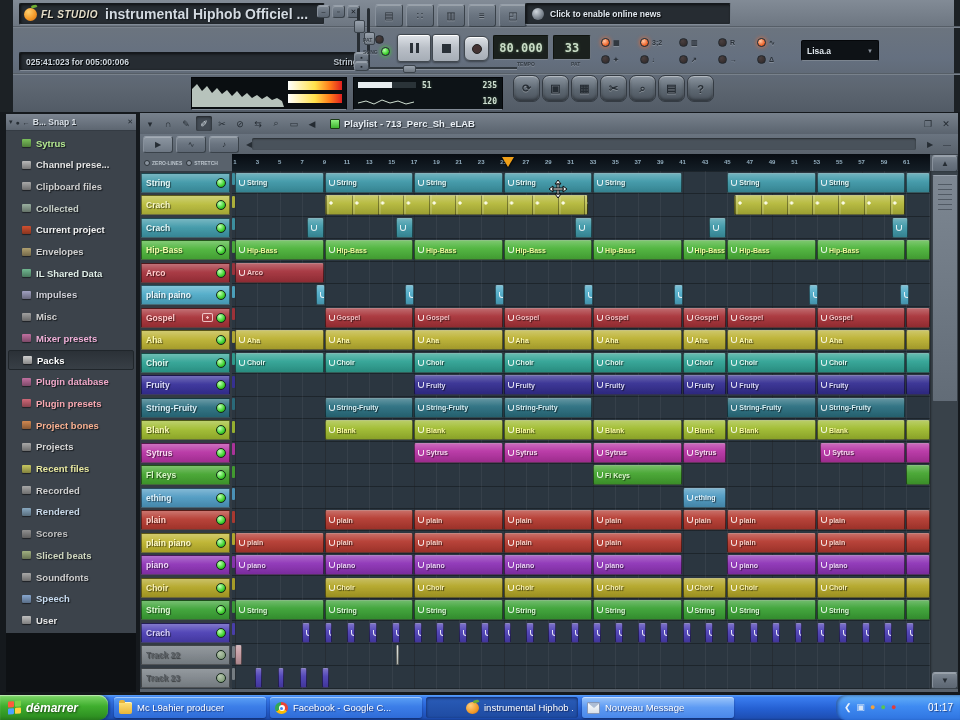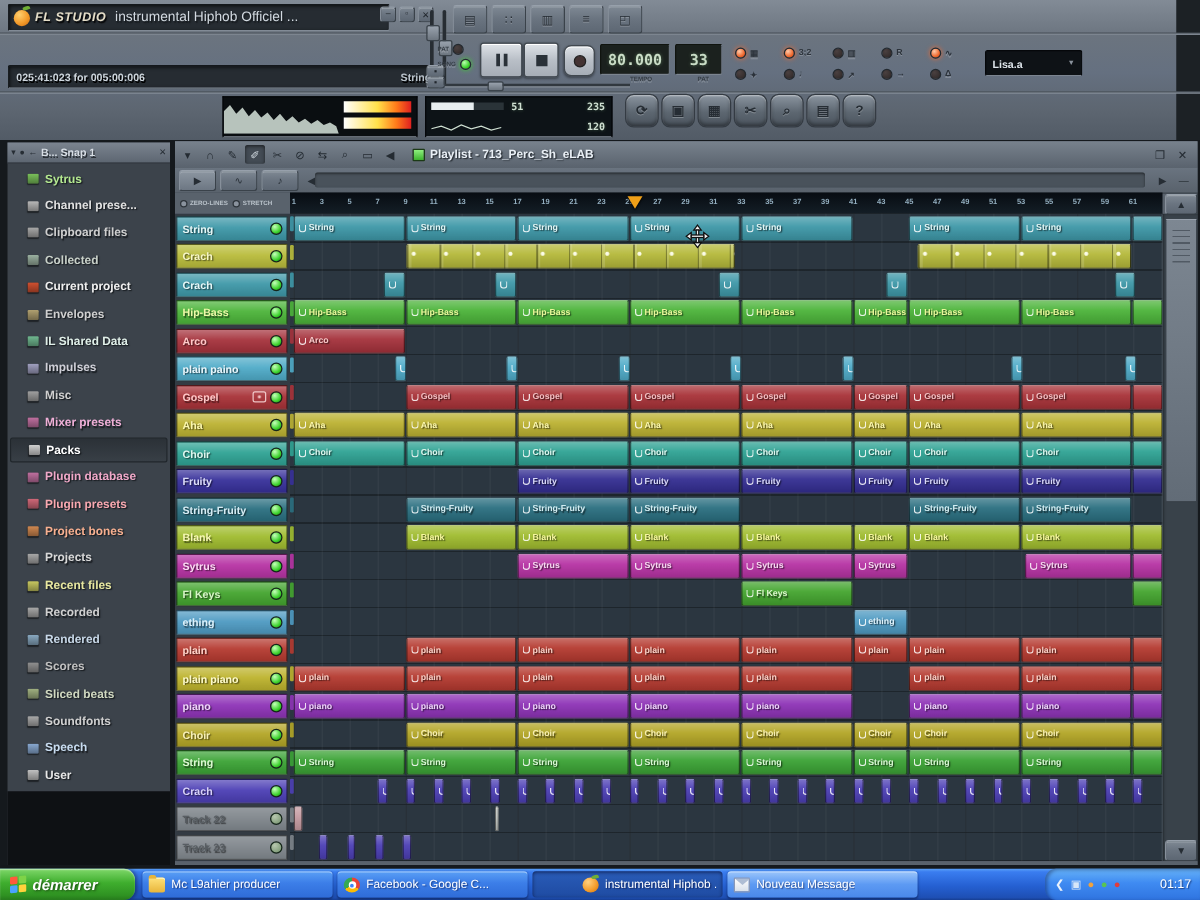--- a/index.html
+++ b/index.html
@@ -1,40 +1,40 @@
 <!DOCTYPE html>
 <html><head>
 <meta charset="utf-8">
 <style>
   html,body{margin:0;padding:0;background:#000;}
   #screen{position:relative;width:960px;height:720px;overflow:hidden;
     font-family:"Liberation Sans",sans-serif;background:#1c2125;-webkit-font-smoothing:antialiased;}
   .abs{position:absolute;}
   
-  #top{position:absolute;left:0;top:0;width:941px;height:112px;
+  #top{position:absolute;left:13px;top:0;width:941px;height:112px;
     background:linear-gradient(#828b96,#6b747f 26%,#657080 52%,#5d6671 78%,#525b66);
     border-bottom:1px solid #2e343a;}
   .groove{position:absolute;left:0;width:960px;height:2px;
     background:linear-gradient(#454d55,#8a939e);}
   .bevel{background:linear-gradient(#7f8994,#6a7480 48%,#5d6773);
     border:1px solid #3a424a;border-top-color:#97a0ab;border-left-color:#87909b;
     border-radius:3px;box-shadow:inset 0 1px 0 rgba(255,255,255,.22);}
   .inset{background:#262c32;border:1px solid #14181c;
     border-bottom-color:#828b96;border-right-color:#727b86;
     box-shadow:inset 1px 1px 3px rgba(0,0,0,.65);}
   #titlebar{left:6px;top:3px;width:296px;height:20px;border-radius:2px;
     display:flex;align-items:center;padding:0 4px;}
   #fl-logo{width:13px;height:13px;border-radius:50%;
     background:radial-gradient(circle at 35% 30%,#ffcf6e,#f49b2a 55%,#c96a10);
     position:relative;margin-right:4px;flex:0 0 auto;}
   #fl-logo:before{content:"";position:absolute;left:7px;top:-3px;width:6px;height:3px;
     background:#6fae35;border-radius:60% 100% 10% 90%;transform:rotate(-20deg);}
   #logo-text{font-size:10px;font-weight:bold;font-style:italic;color:#e4ddc8;
     letter-spacing:.5px;text-shadow:1px 1px 1px #000;margin-right:7px;white-space:nowrap;}
-  #win-title{font-size:11px;font-weight:normal;color:#d3dae1;text-shadow:1px 1px 1px #14181c;
+  #win-title{font-size:14px;font-weight:bold;color:#d3dae1;text-shadow:1px 1px 1px #14181c;
     white-space:nowrap;overflow:hidden;}
   .tiny-btn{display:flex;align-items:center;justify-content:center;
     font-size:7px;color:#20262c;cursor:default;}
   #menubar{left:10px;top:31px;height:15px;display:flex;gap:13px;align-items:center;}
   .menu-item{font-size:10px;font-weight:bold;letter-spacing:.3px;text-shadow:1px 1px 1px #1d2227;}
   #hintbar{left:6px;top:52px;width:332px;height:17px;border-radius:2px;
     display:flex;align-items:center;justify-content:space-between;padding:0 6px;
     font-size:8.5px;font-weight:bold;color:#cdd5dc;}
   #hint-pos{color:#cfd7de;text-shadow:1px 1px 0 #000;}
   #hint-name{color:#b9c2ca;text-shadow:1px 1px 0 #000;}
@@ -235,20 +235,24 @@
     </div>
 
     <div id="win-toggles" class="abs">
         <span class="bevel wt">▤</span>
         <span class="bevel wt">∷</span>
         <span class="bevel wt">▥</span>
         <span class="bevel wt">≡</span>
         <span class="bevel wt">◰</span>
       </div>
 
+    <div id="news" class="abs inset">
+      <span class="globe"></span>
+      <span class="txt">Click to enable online news</span>
+    </div>
 
 
     <div id="hintbar" class="abs inset">
       <span id="hint-pos">025:41:023 for 005:00:006</span>
       <span id="hint-name">String</span>
     </div>
     <div class="abs bevel tiny-btn" style="left:341px;top:52px;width:13px;height:8px">▪</div>
     <div class="abs bevel tiny-btn" style="left:341px;top:61px;width:13px;height:8px">▪</div>
 
     <div class="abs" style="left:350px;top:35px;display:flex;flex-direction:column;gap:3px">

